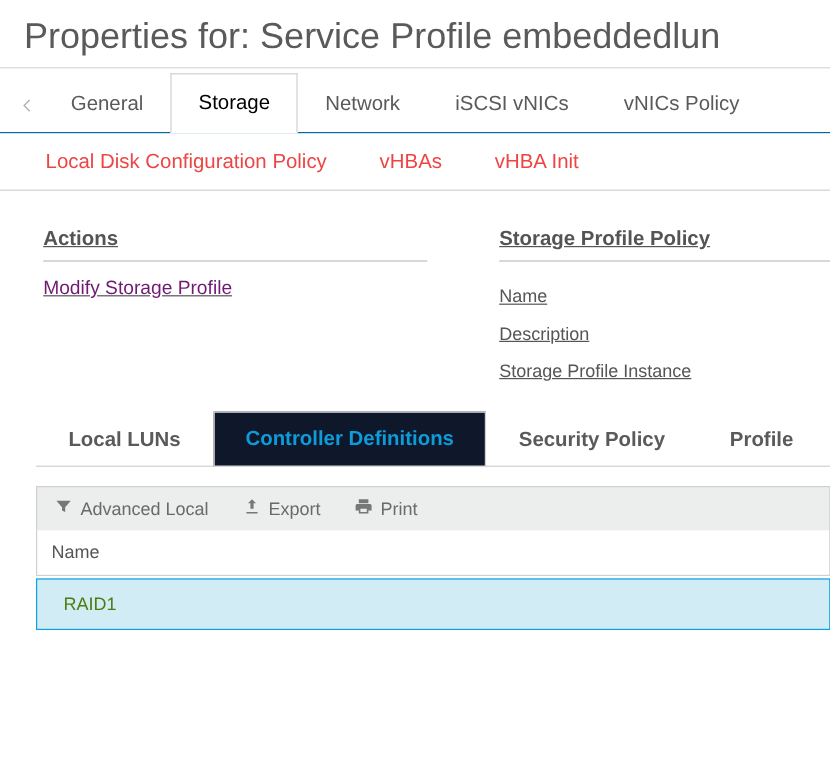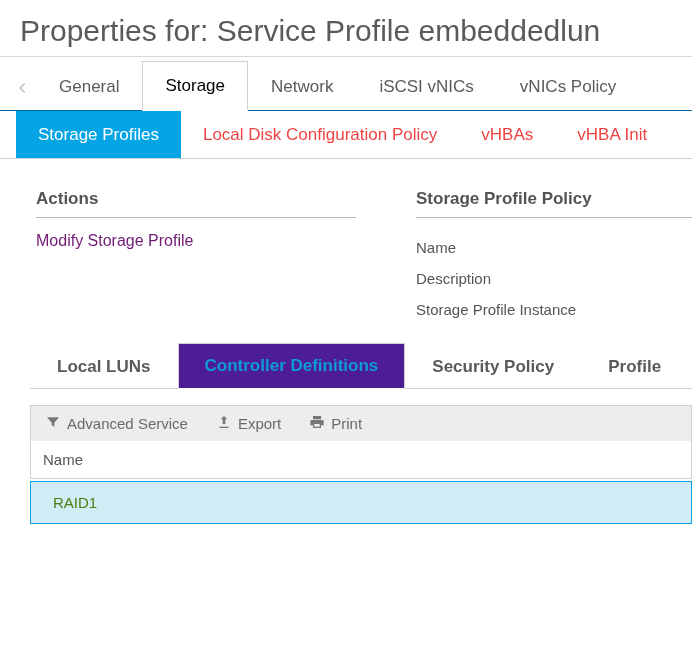--- a/index.html
+++ b/index.html
@@ -76,20 +76,21 @@
     background: #05a4e4;
     color: #fff;
   }
   .content {
     padding: 22px 0 0 36px;
     display: flex;
     gap: 60px;
   }
   .panel {
     min-width: 320px;
+    text-decoration: underline;
   }
   .panel-heading {
     font-weight: bold;
     color: #545454;
     font-size: 17px;
     padding: 8px 0;
     border-bottom: 1px solid #bdbdbd;
     margin-bottom: 14px;
   }
   .link {
@@ -122,21 +123,21 @@
     border: 1px solid transparent;
     border-bottom: none;
     position: relative;
     top: 1px;
     white-space: nowrap;
     font-weight: bold;
   }
   .lower-tabs .ltab.active {
     color: #0d9bda;
     border-color: #d0d0d0;
-    background: #4c1d95;
+    background: #0f172a;
     border-bottom: 1px solid #fff;
   }
   .toolbar {
     display: flex;
     align-items: center;
     gap: 28px;
     background: #eceded;
     border-top: 1px solid #d0d0d0;
     border-left: 1px solid #d0d0d0;
     border-right: 1px solid #d0d0d0;
@@ -178,21 +179,20 @@
       </svg>
   </div>
   <div class="tab">General</div>
   <div class="tab active">Storage</div>
   <div class="tab">Network</div>
   <div class="tab">iSCSI vNICs</div>
   <div class="tab">vNICs Policy</div>
 </div>
 
 <div class="subtabs-row">
-  <div class="subtab active">Storage Profiles</div>
   <div class="subtab">Local Disk Configuration Policy</div>
   <div class="subtab">vHBAs</div>
   <div class="subtab">vHBA Init</div>
 </div>
 
 <div class="content">
   <div class="panel" style="width:360px;">
     <div class="panel-heading">Actions</div>
     <div class="link">Modify Storage Profile</div>
   </div>
@@ -221,21 +221,21 @@
     <div class="ltab">Profile</div>
   </div>
 
   <div class="toolbar">
     <div class="tool">
       <span>
         <svg viewBox="0 0 24 24">
             <path d="M3 5h18l-7 8v6l-4-2v-4z"></path>
           </svg>
       </span>
-      <span>Advanced Service</span>
+      <span>Advanced Local</span>
     </div>
     <div class="tool">
       <span>
         <svg viewBox="0 0 24 24">
             <path d="M12 3l5 5h-3v7h-4V8H7z M5 19h14v2H5z"></path>
           </svg>
       </span>
       <span>Export</span>
     </div>
     <div class="tool">

